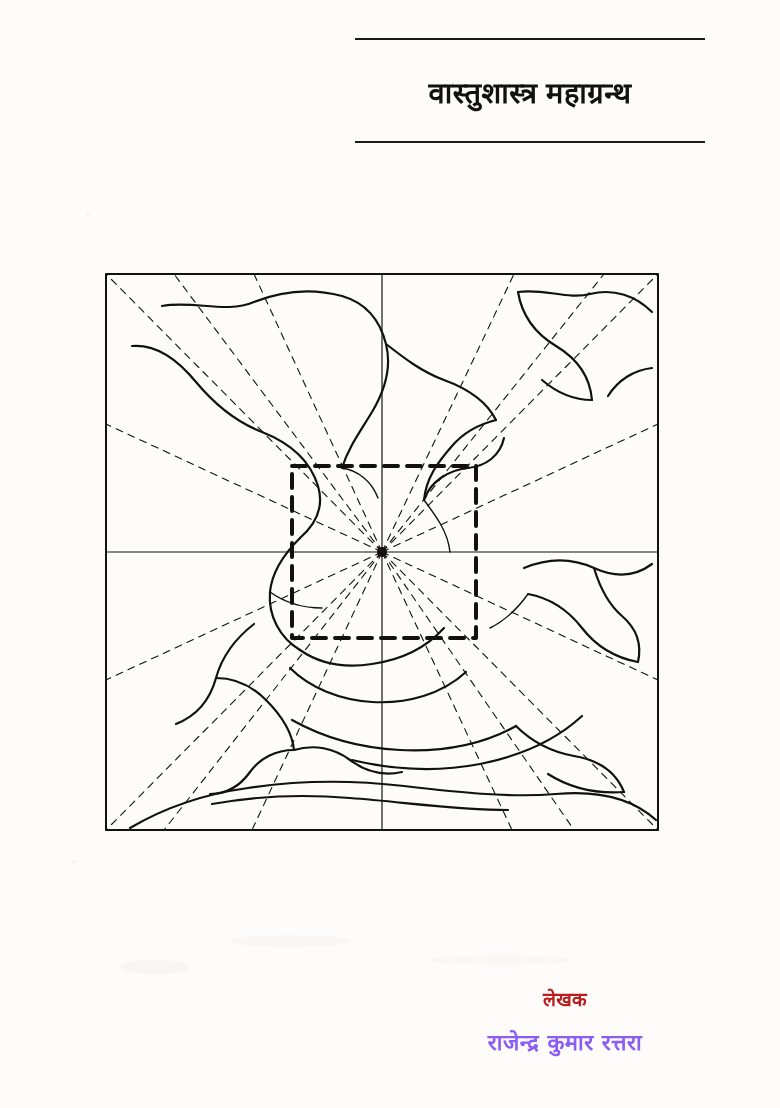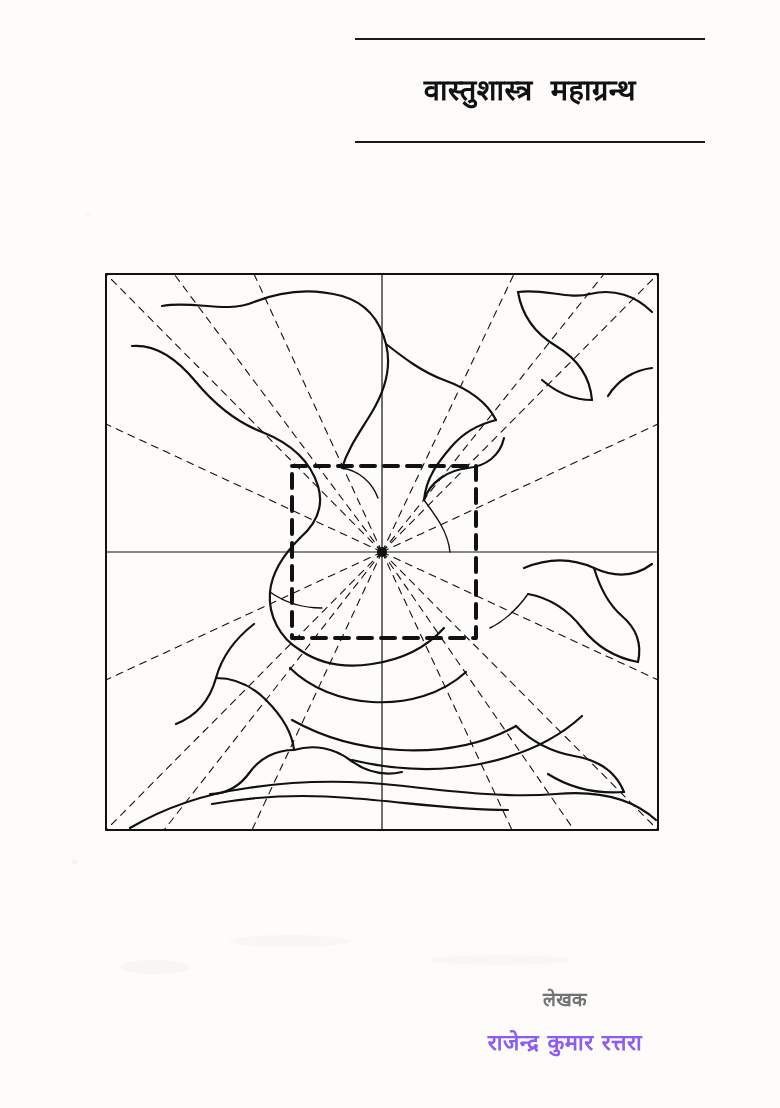--- a/index.html
+++ b/index.html
@@ -36,21 +36,21 @@
     width: 350px;
   }
   .rule {
     height: 2px;
     background: #1a1a1a;
     width: 100%;
   }
   .rule.bottom { margin-top: 0; }
   .title-text {
     text-align: center;
-    font-family: Liberation Mono, monospace;
+    font-family: Liberation Sans, sans-serif;
     font-size: 29px;
     font-weight: 700;
     letter-spacing: .5px;
     color: #111111;
     padding: 36px 0 30px 0;
     line-height: 1.2;
     white-space: nowrap;
   }
 
   
@@ -68,21 +68,21 @@
     position: absolute;
     left: 400px;
     top: 985px;
     width: 330px;
     text-align: center;
   }
   .author-role {
     font-family: "DejaVu Sans", sans-serif;
     font-size: 19px;
     font-weight: 700;
-    color: #737373;
+    color: #b91c1c;
     line-height: 1.5;
     letter-spacing: .3px;
   }
   .author-name {
     font-family: "DejaVu Sans", sans-serif;
     font-size: 22px;
     font-weight: 700;
     color: #8b5cf6;
     margin-top: 12px;
     letter-spacing: .5px;

